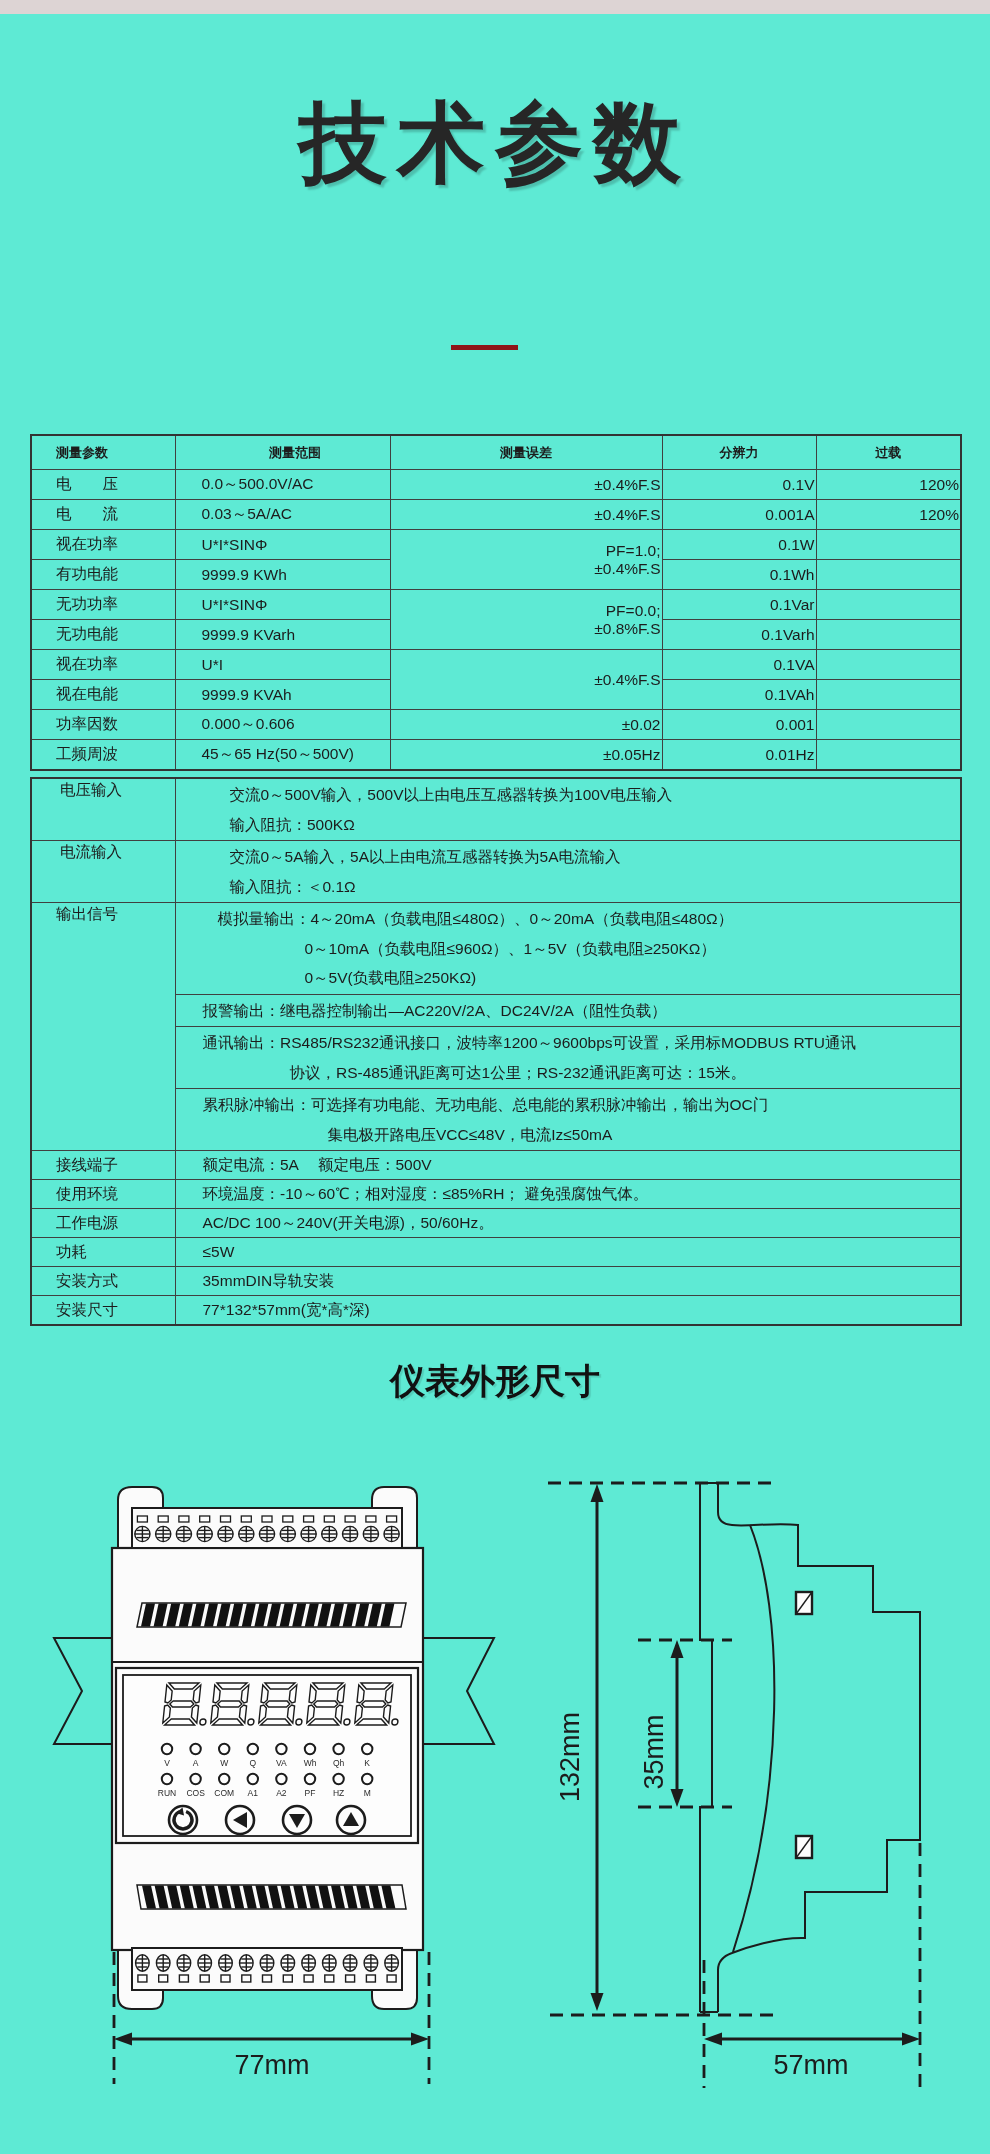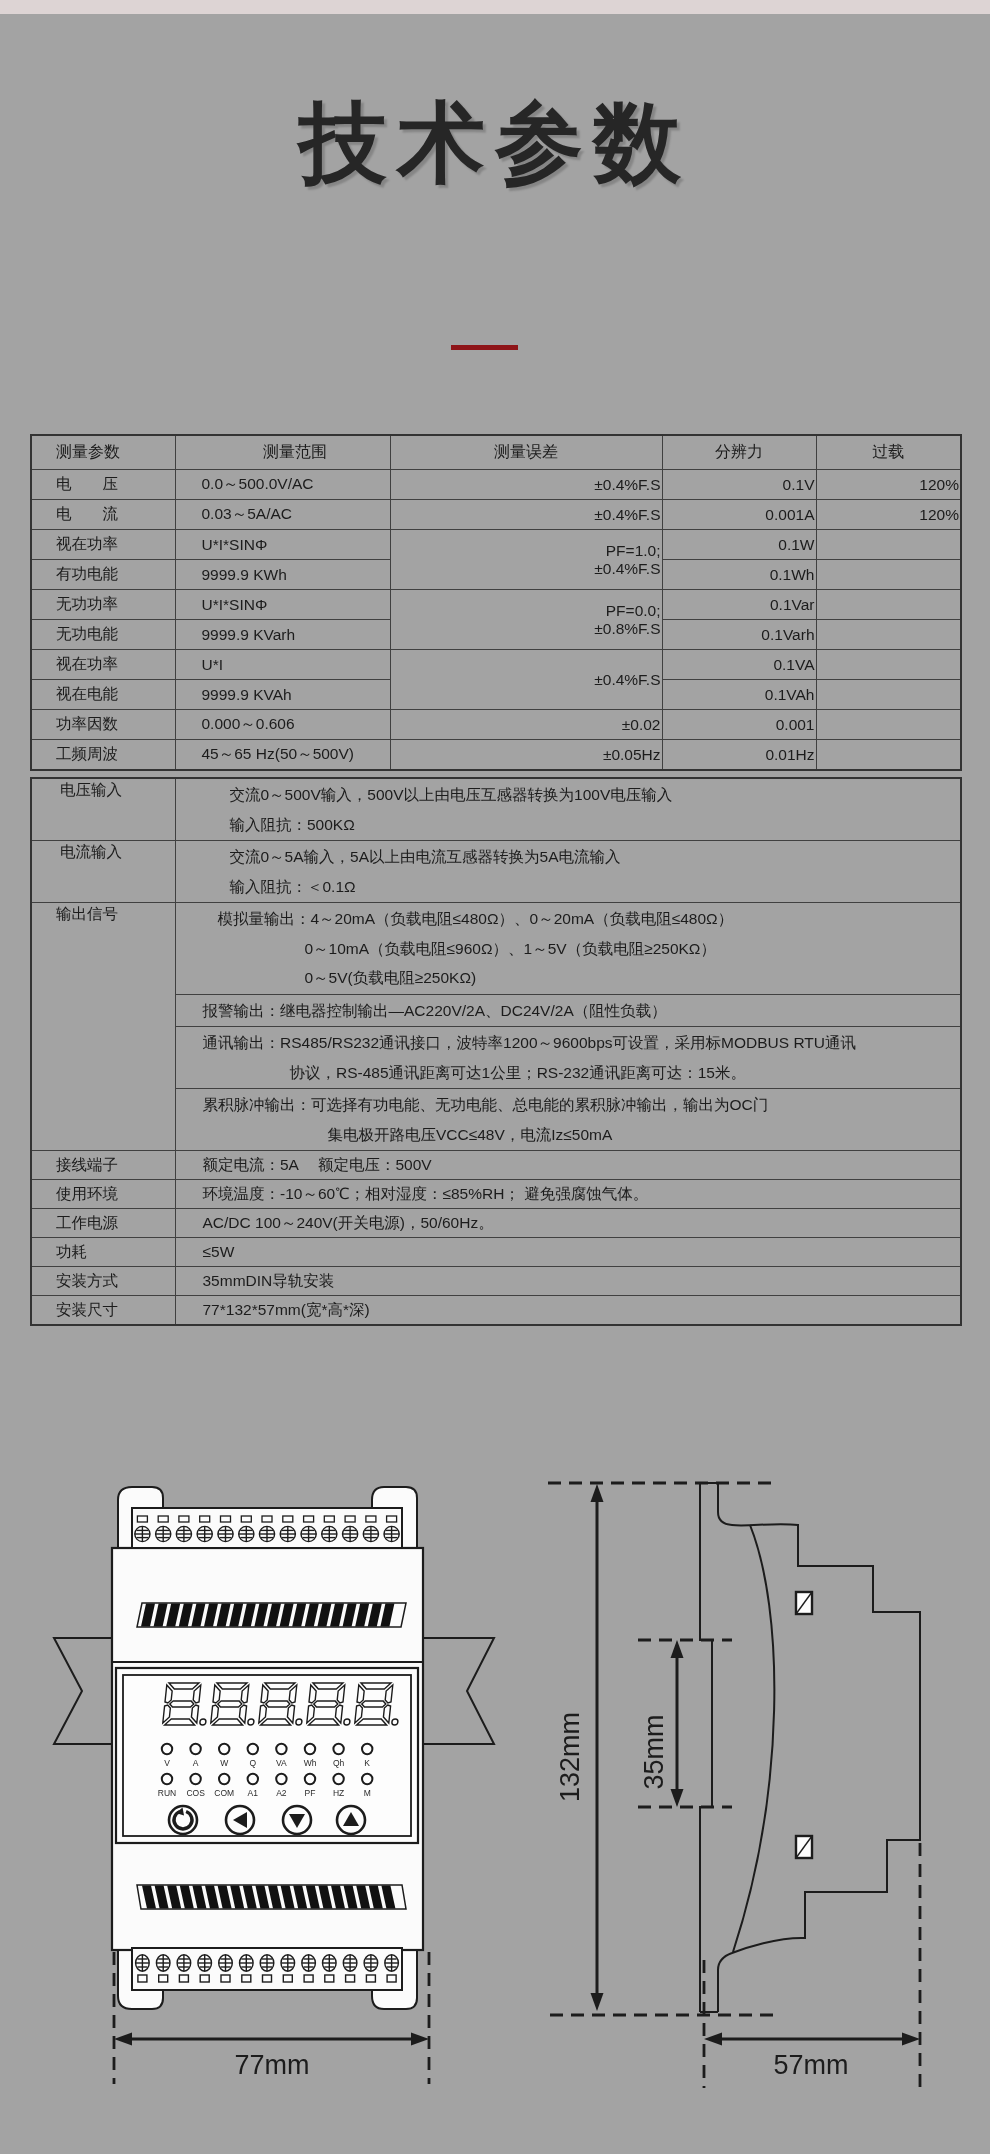--- a/index.html
+++ b/index.html
@@ -1,30 +1,30 @@
 <!DOCTYPE html>
 <html><head>
 <meta charset="utf-8">
 <style>
   html,body{margin:0;padding:0;background:#eee;}
-  .page{position:relative;width:990px;height:2154px;margin:0 auto;background:#a3a3a3;
+  .page{position:relative;width:990px;height:2154px;margin:0 auto;background:#5eead4;
         font-family:"Liberation Sans",sans-serif;color:#1e1e1e;overflow:hidden;}
   .top-strip{position:absolute;top:0;left:0;width:100%;height:14px;background:#ddd4d4;}
   .main-title{position:absolute;top:84px;left:0;width:100%;text-align:center;
         font-size:88px;font-weight:900;letter-spacing:10px;color:#262626;
         text-shadow:3px 3px 2px rgba(0,0,0,0.18);}
   .red-bar{position:absolute;top:345px;left:451px;width:67px;height:5px;background:#8e1418;}
   .sec-title{position:absolute;top:1358px;left:0;width:100%;text-align:center;
         font-size:35px;font-weight:900;color:#111;text-shadow:2px 2px 1px rgba(0,0,0,0.12);}
   table{position:absolute;left:30px;width:930px;border-collapse:collapse;table-layout:fixed;
         border:2px solid #333;}
   td,th{border:1px solid #404040;font-size:15.5px;font-weight:normal;color:#1c1c1c;
         overflow:hidden;white-space:nowrap;}
   #t1{top:434px;}
-  #t1 th{height:31px;font-size:16px;font-weight:normal;text-align:center;}
+  #t1 th{height:31px;font-size:13px;font-weight:bold;text-align:center;}
   #t1 td{height:27px;}
   #t1 th.l{text-align:left;}
   .c{text-align:right;}
   .l{text-align:left;padding-left:24px;}
   .l2{text-align:left;padding-left:26px;}
   #t2{top:777px;}
   #t2 td{vertical-align:middle;}
   .lbl{padding-left:24px;vertical-align:middle;}
   .vtop{vertical-align:top !important;padding-top:1px;}
   .ln{line-height:29.5px;padding-left:26px;text-align:left;}
@@ -217,20 +217,21 @@
     </tr>
     <tr>
       <td class="lbl h26">安装尺寸</td>
       <td class="h26">
             <div class="ln1">77*132*57mm(宽*高*深)</div>
           </td>
     </tr>
   </tbody>
     </table>
 
+  <div class="sec-title">仪表外形尺寸</div>
 
   <svg id="dia" width="930" height="700" viewBox="0 0 930 700">
     <defs>
       <g id="scrT" stroke="#1c1c1c" stroke-width="1.4" fill="#fdfdfd">
         <circle r="7.6"></circle>
           <line y1="-7.6" y2="7.6"></line>
           <line x1="-7.6" x2="7.6"></line>
         <line x1="-6" x2="6" y1="-3.6" y2="-3.6"></line>
           <line x1="-6" x2="6" y1="3.6" y2="3.6"></line>
       </g>

